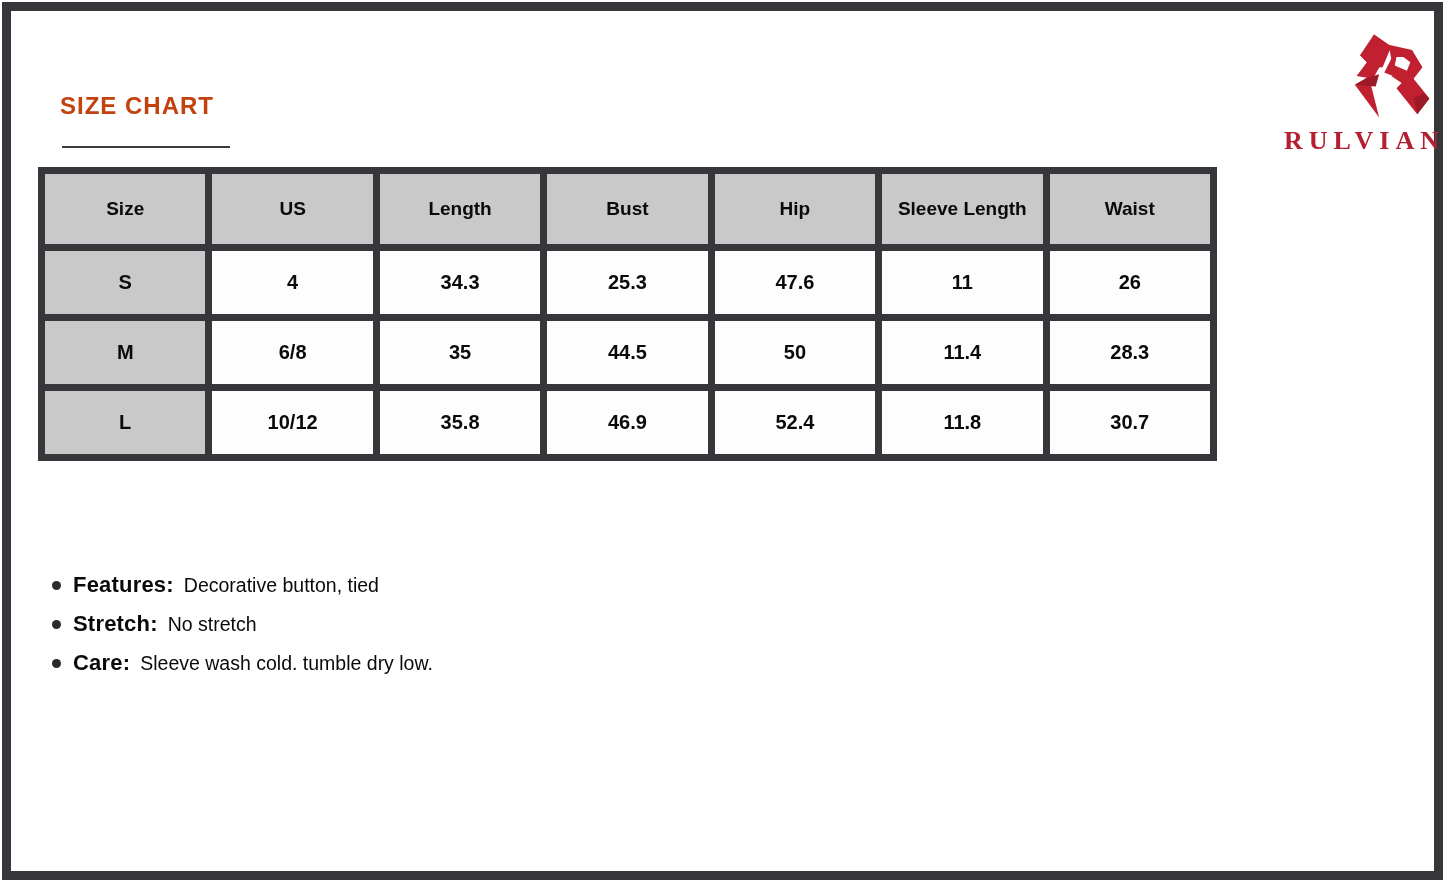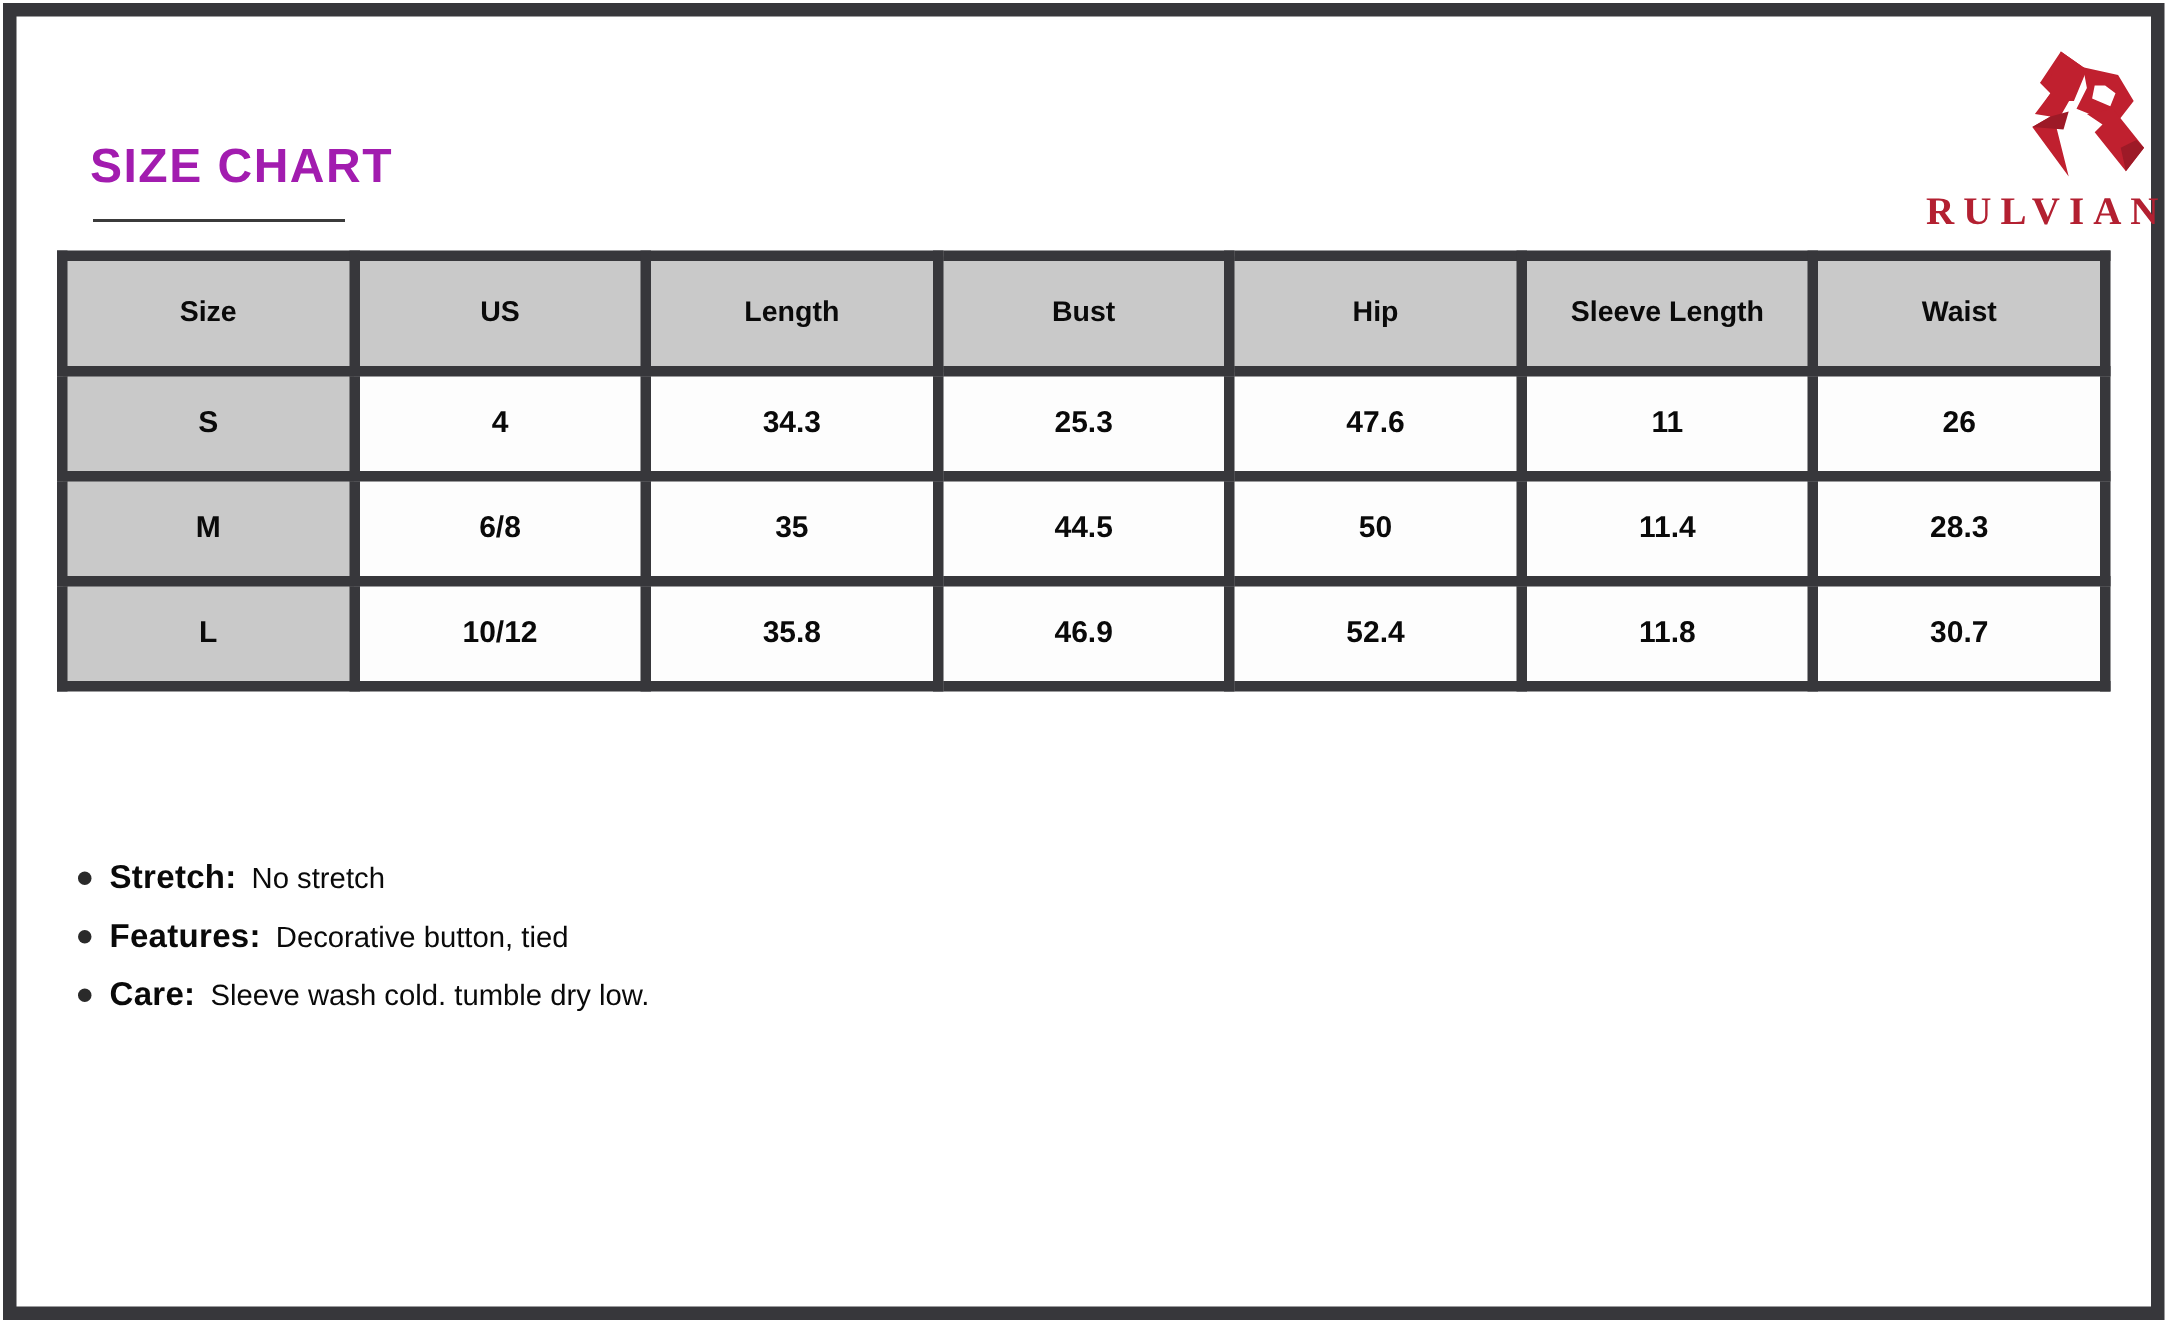--- a/index.html
+++ b/index.html
@@ -1,30 +1,30 @@
 <!DOCTYPE html>
 <html><head>
 <meta charset="utf-8">
 <style>
   html,body{margin:0;padding:0;background:#ffffff;}
   body{font-family:"Liberation Sans", sans-serif; width:1445px; height:882px; position:relative; overflow:hidden;}
 
   .frame{position:absolute; inset:2px; border:9px solid #37373b; background:#ffffff;}
 
   
-  .title{position:absolute; left:60px; top:92px; font-size:32px; font-weight:bold; letter-spacing:1px; color:#a21caf;text-align:right;}
+  .title{position:absolute; left:60px; top:92px; font-size:24px; font-weight:bold; letter-spacing:1px; color:#c2410c;text-align:right;}
   .title-underline{position:absolute; left:62px; top:146px; width:168px; height:2px; background:#3b3b3b;}
 
   
   .logo-wrap{position:absolute; left:0; top:30px; width:1445px; display:flex; flex-direction:column; align-items:flex-end;}
   .logo-glyph{width:104px; height:92px;}
   .logo-wordmark{margin-top:4px; font-family:"Liberation Serif", serif; font-weight:bold; font-size:26px; letter-spacing:6px; color:#b32031;}
 
   
-  table.size-table{position:absolute; left:38px; top:167px; width:1369px; border-collapse:collapse; table-layout:fixed;}
+  table.size-table{position:absolute; left:38px; top:167px; width:1179px; border-collapse:collapse; table-layout:fixed;}
   table.size-table td{border:7px solid #37373b; text-align:center; vertical-align:middle; font-weight:bold; color:#0a0a0a; background:#fdfdfd;}
   table.size-table tr.head td{background:#c9c9c9; height:68px; font-size:19px;}
   table.size-table tr.data td{height:61px; font-size:20px;}
   table.size-table tr.data td.size-col{background:#c9c9c9;}
 
   
   .details{position:absolute; left:52px; top:572px; list-style:none; margin:0; padding:0;}
   .details li{display:flex; align-items:baseline; margin-bottom:13px;}
   .bullet{width:9px; height:9px; border-radius:50%; background:#2a2a2a; margin-right:12px; align-self:center; flex:0 0 auto;}
   .d-label{font-size:22px; font-weight:bold; color:#0a0a0a; margin-right:10px; letter-spacing:0.2px;}
@@ -89,26 +89,26 @@
     <td>52.4</td>
     <td>11.8</td>
     <td>30.7</td>
   </tr>
 </tbody>
   </table>
 
 <ul class="details">
   <li>
     <span class="bullet"></span>
-    <span class="d-label">Stretch:</span>
-    <span class="d-value">No stretch</span>
+    <span class="d-label">Features:</span>
+    <span class="d-value">Decorative button, tied</span>
   </li>
   <li>
     <span class="bullet"></span>
-    <span class="d-label">Features:</span>
-    <span class="d-value">Decorative button, tied</span>
+    <span class="d-label">Stretch:</span>
+    <span class="d-value">No stretch</span>
   </li>
   <li>
     <span class="bullet"></span>
     <span class="d-label">Care:</span>
     <span class="d-value">Sleeve wash cold. tumble dry low.</span>
   </li>
 </ul>
 
 </body></html>

